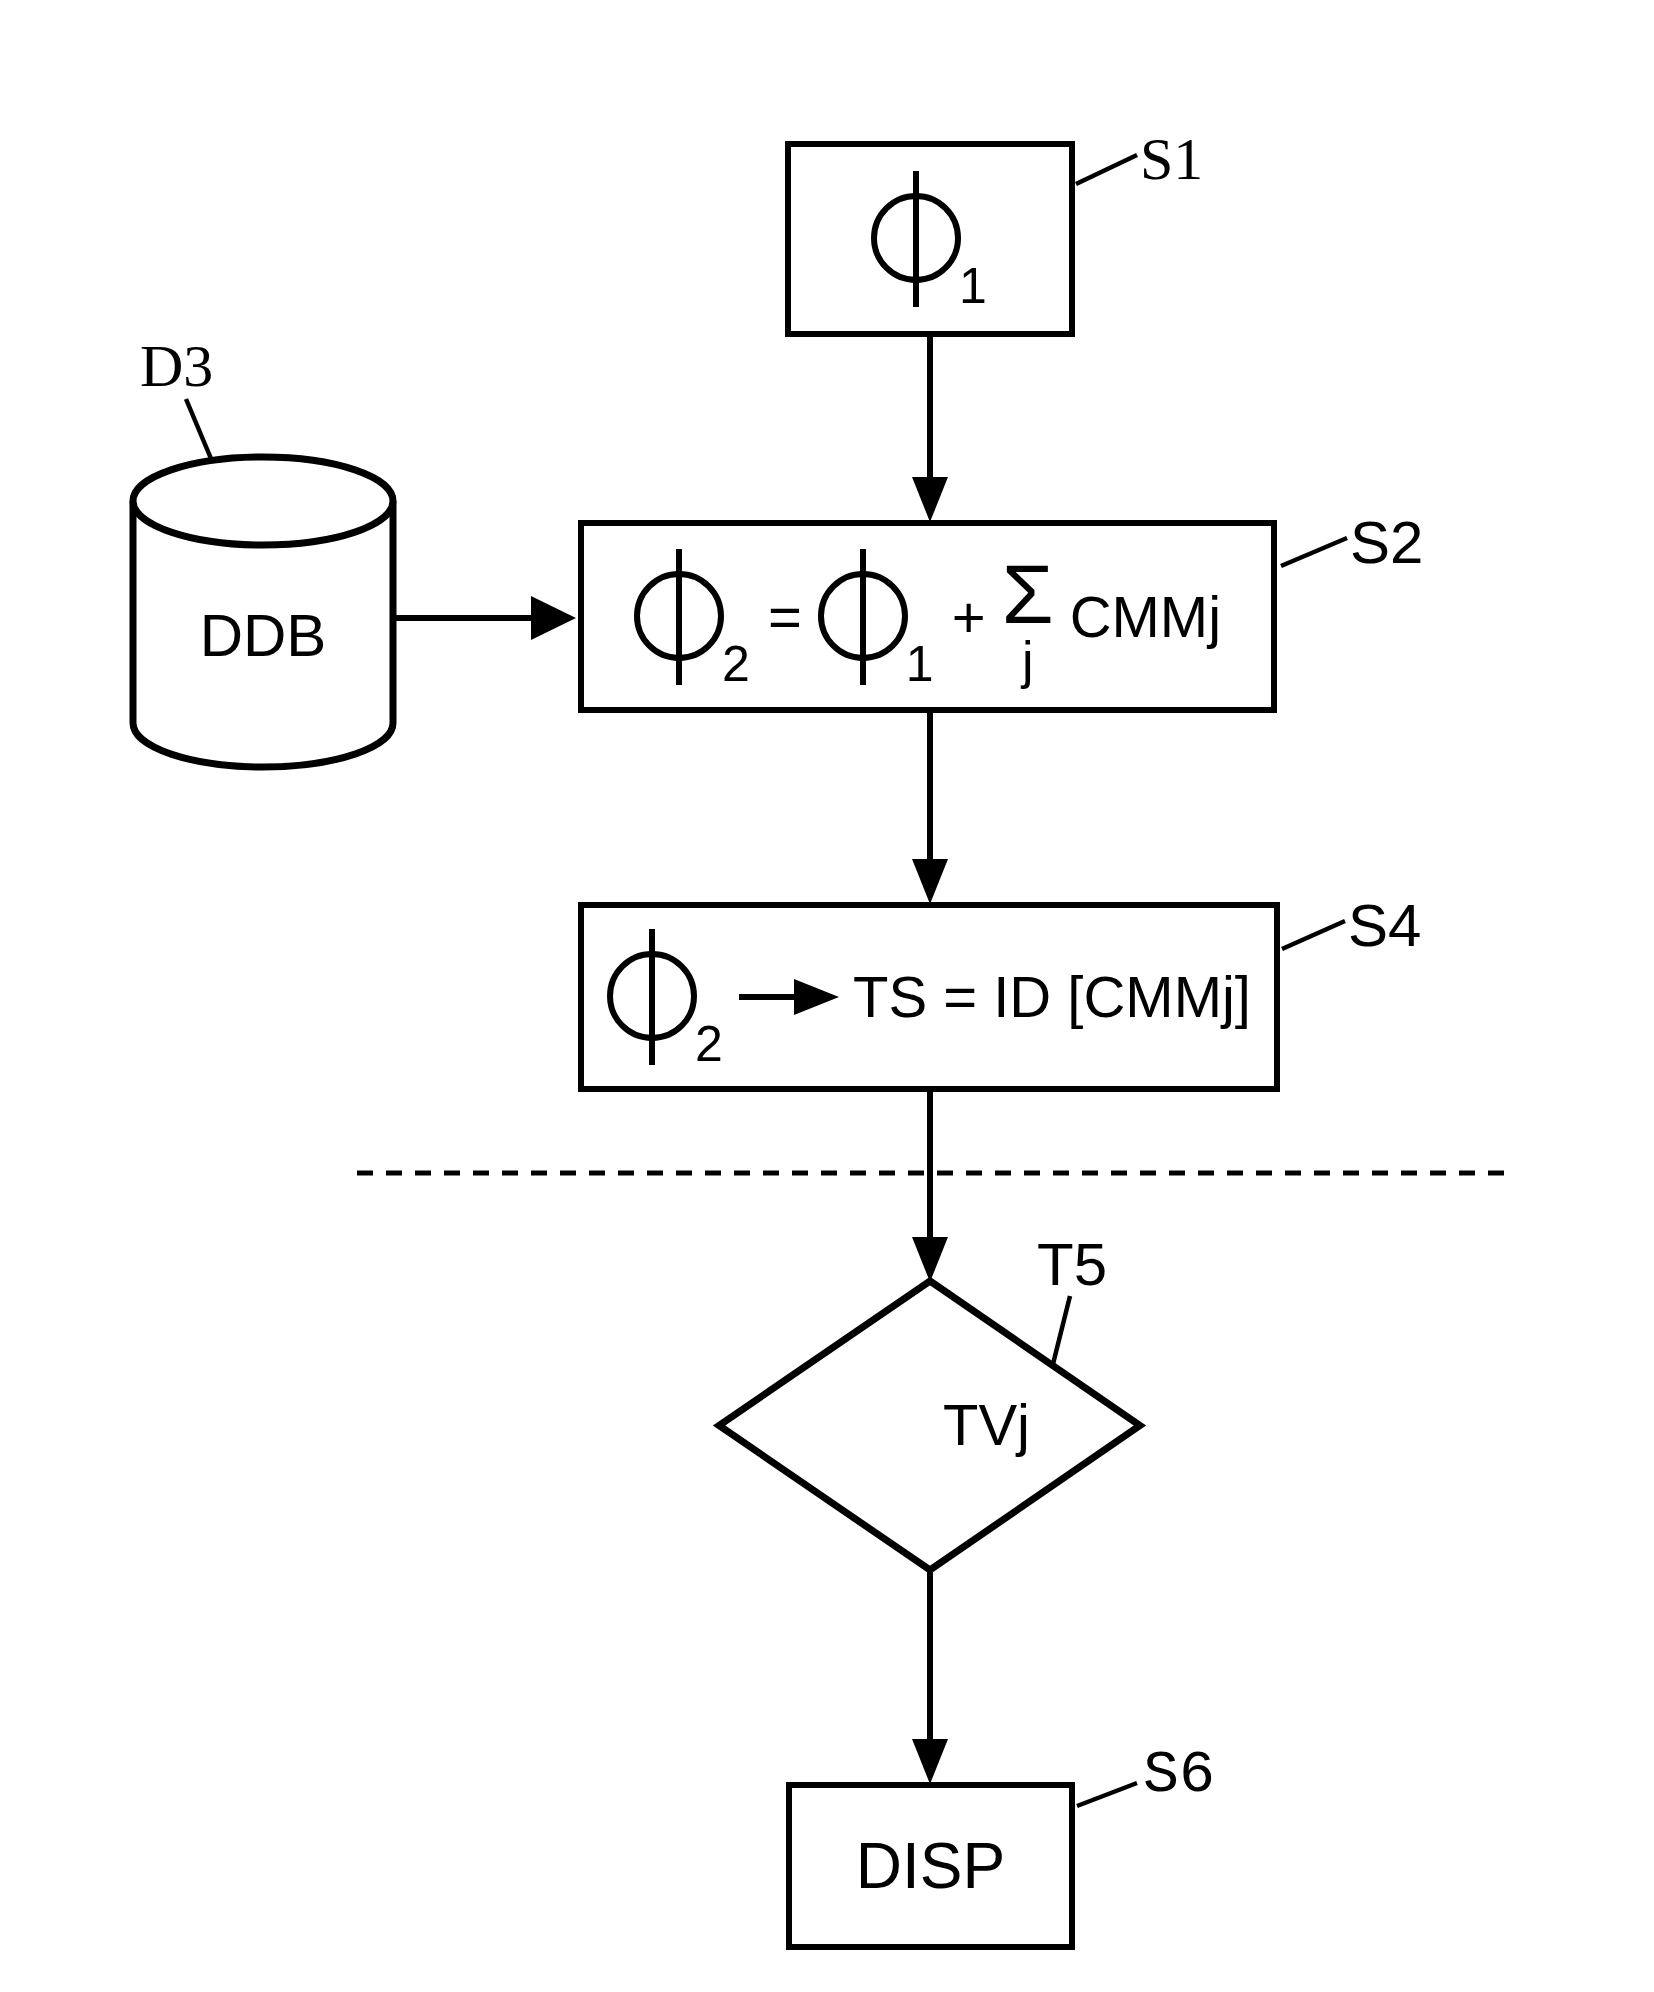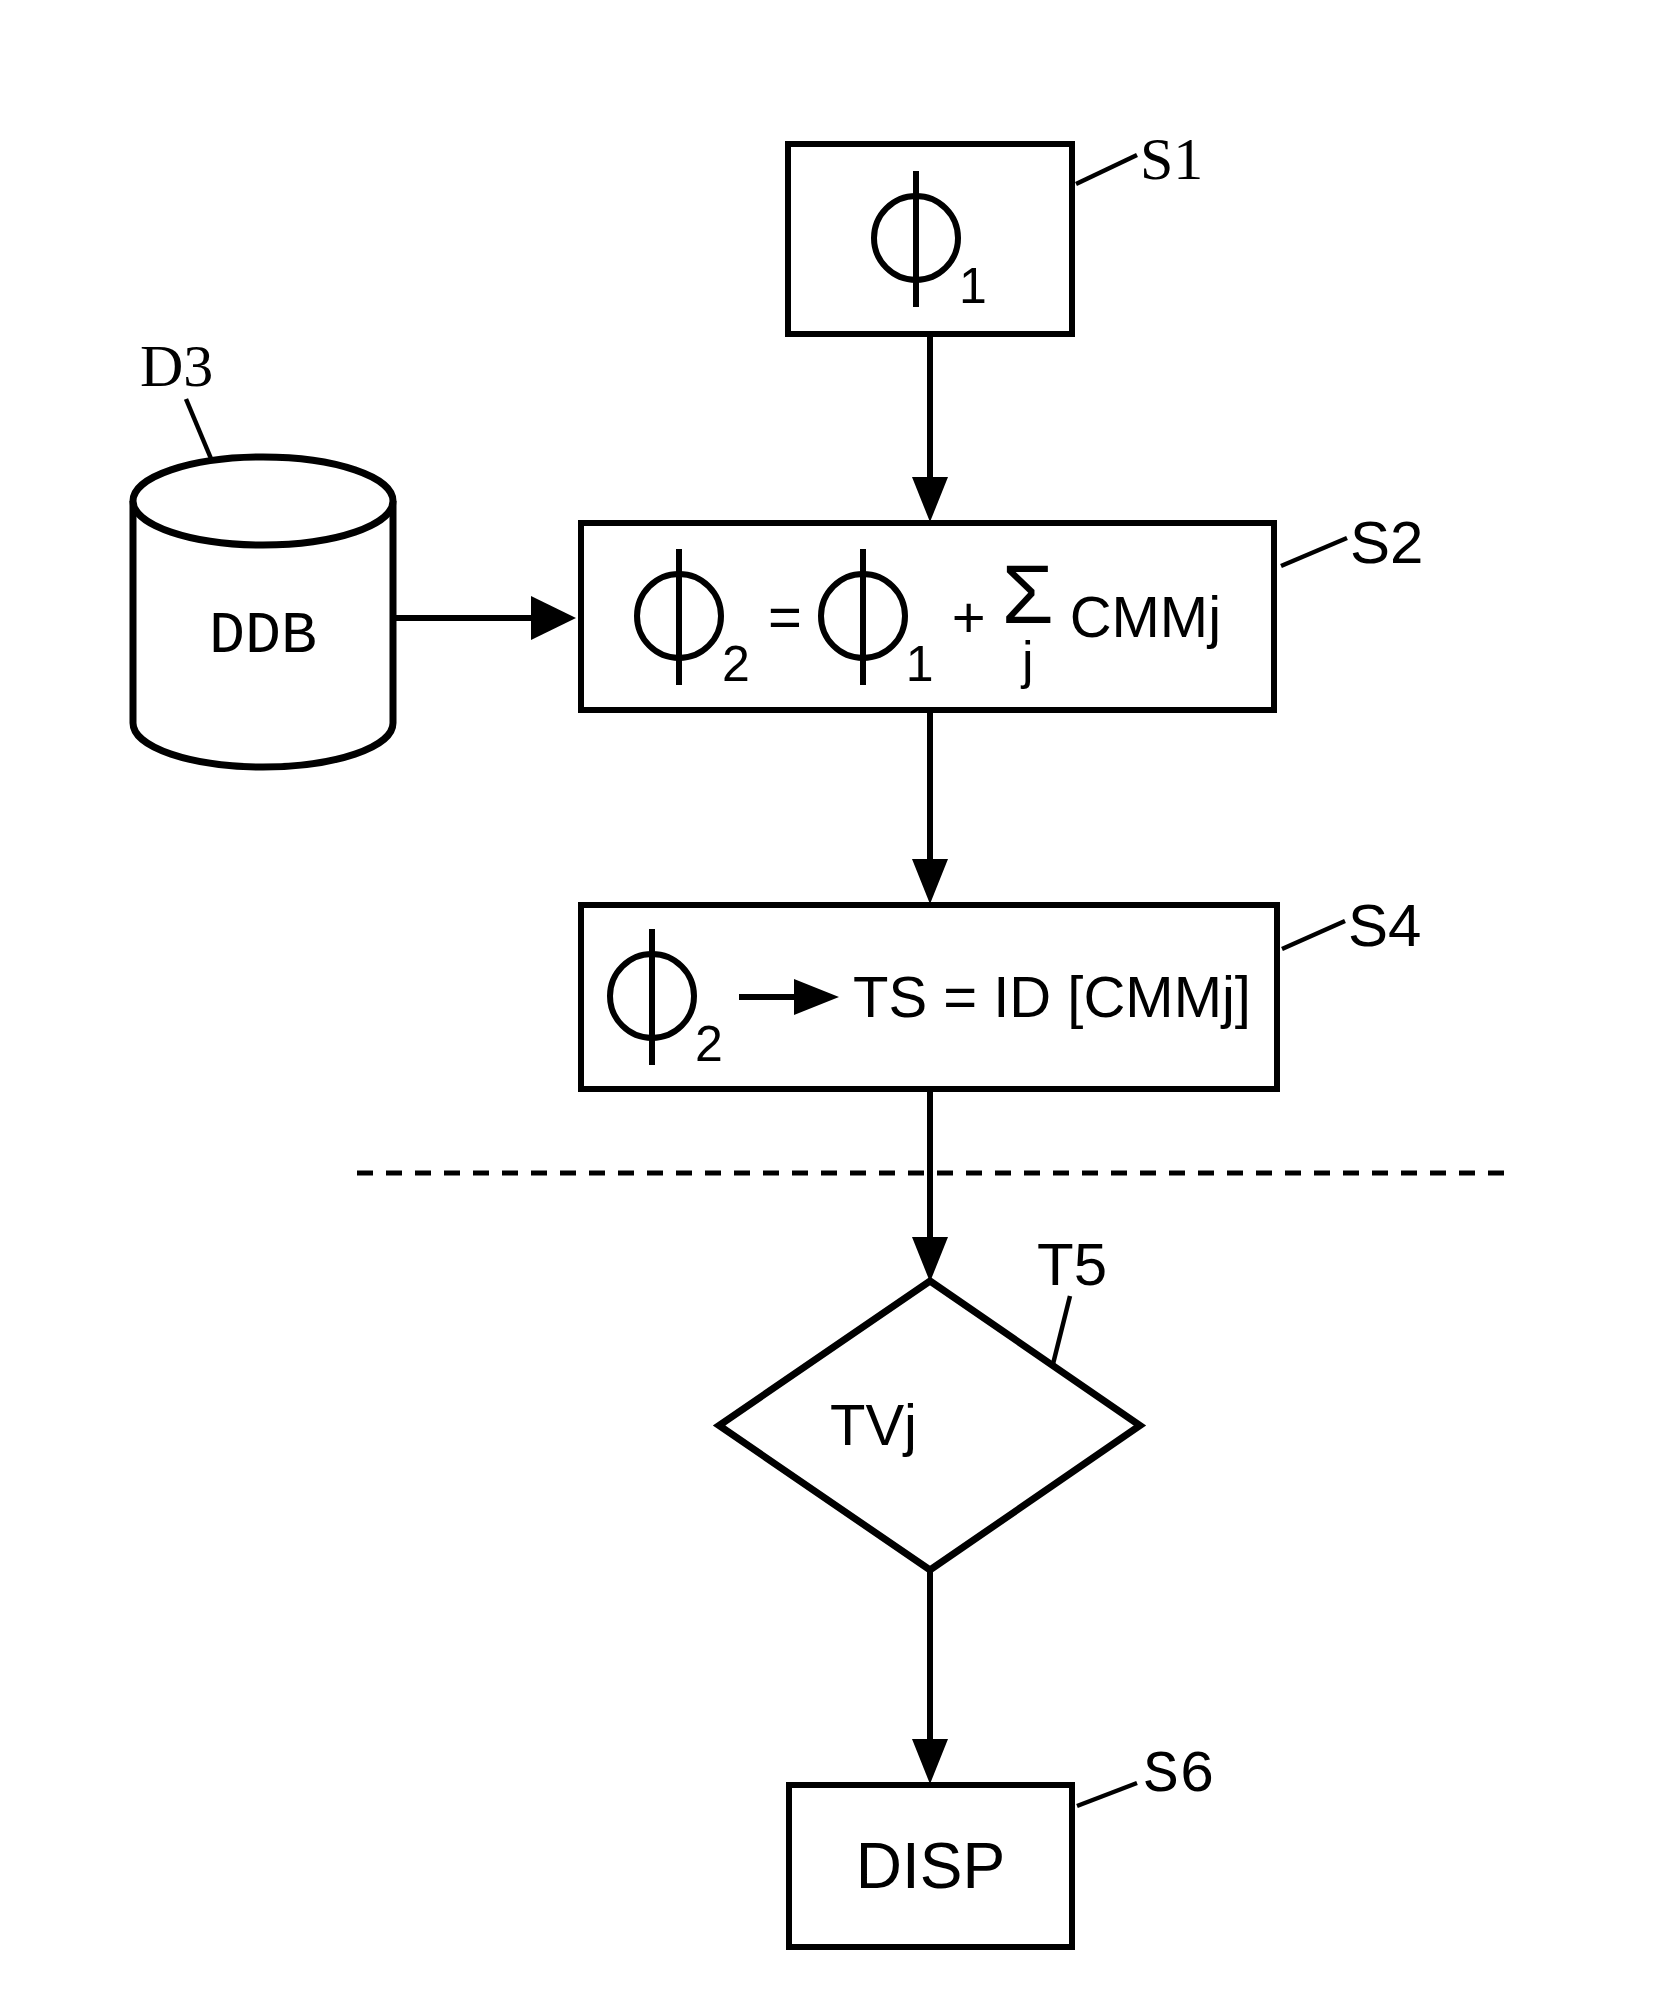--- a/index.html
+++ b/index.html
@@ -110,25 +110,25 @@
   }
   #lbl-d3 { left:140px;  top:336px;font-family:Liberation Serif, serif; }
   #lbl-s1 { left:1140px; top:129px;font-family:Liberation Serif, serif; }
   #lbl-s2 { left:1350px; top:513px; }
   #lbl-s4 { left:1348px; top:896px; }
   #lbl-t5 { left:1037px; top:1235px; }
   #lbl-s6 { left:1143px; top:1745px;font-family:Liberation Mono, monospace; }
 
   #txt-ddb{
     left:143px; top:606px; width:240px;
-    text-align:center; font-size:60px;font-family:Liberation Mono, monospace;
+    text-align:center; font-size:60px;
   }
   #txt-tvj{
     left:830px; top:1396px; width:200px;
-    text-align:left; font-size:58px;
+    text-align:right; font-size:58px;
     z-index:3;
   }
   #box-s6 .disp-text{ font-size:64px; line-height:1; }
 </style>
 </head>
 <body>
 
 <div class="stage">
 
   <svg class="wires" viewBox="0 0 1654 1992" aria-hidden="true">

